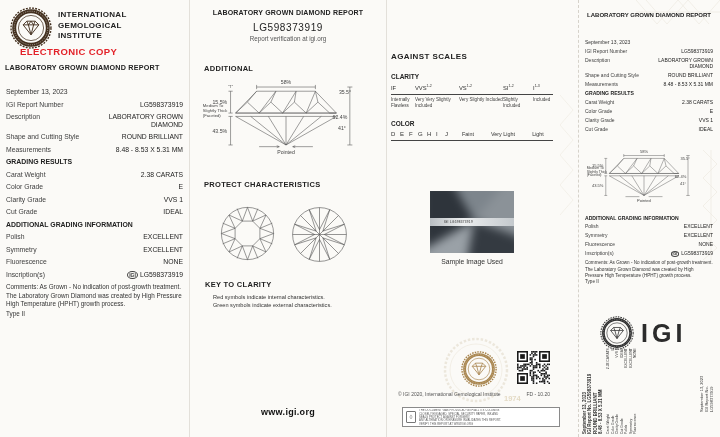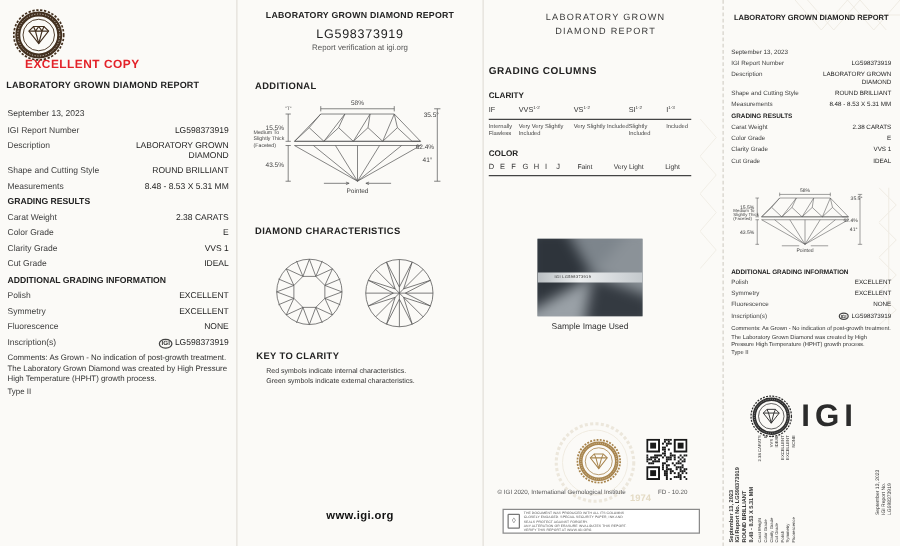--- a/index.html
+++ b/index.html
@@ -101,21 +101,26 @@
     <svg class="abs" style="left:10px;top:7px;width:42px;height:42px" viewBox="0 0 40 40">
       <circle cx="20" cy="20" r="19" fill="none" stroke="#43301f" stroke-width="1.3" stroke-dasharray="1.8 1.2"></circle>
       <circle cx="20" cy="20" r="16" fill="none" stroke="#43301f" stroke-width="3.8"></circle>
       <circle cx="20" cy="20" r="16" fill="none" stroke="#fff" stroke-width="0.6" stroke-dasharray="0.9 1.2" opacity="0.85"></circle>
       <circle cx="20" cy="20" r="12" fill="none" stroke="#43301f" stroke-width="0.7"></circle>
       <g stroke="#43301f" fill="none" stroke-width="0.9">
         <path d="M12.5,17 L16,13.5 L24,13.5 L27.5,17 L20,26.5 Z"></path>
         <path d="M12.5,17 L27.5,17 M16,13.5 L17.5,17 M24,13.5 L22.5,17 M20,13.5 L17.5,17 M20,13.5 L22.5,17 M17.5,17 L20,26.5 M22.5,17 L20,26.5"></path>
       </g>
     </svg>
-    <div class="abs ecopy" style="left:20px;top:46px;color:#e32229">EXCELLENT COPY</div>
+    <div class="abs org" style="left:58px;top:10px">
+      <div>INTERNATIONAL</div>
+      <div>GEMOLOGICAL</div>
+      <div>INSTITUTE</div>
+    </div>
+    <div class="abs ecopy" style="left:20px;top:46px;color:#e32229">ELECTRONIC COPY</div>
     <div class="abs p1title" style="left:5px;top:63px">LABORATORY GROWN DIAMOND REPORT</div>
 
     <div class="abs" style="left:6px;top:88px;width:177px">
       <div class="row">September 13, 2023</div>
       <div class="row kv">
           <span class="k">IGI Report Number</span>
           <span class="v">LG598373919</span>
         </div>
       <div class="row kv">
           <span class="k">Description</span>
@@ -202,21 +207,21 @@
         <text x="162" y="64">41°</text>
         <text x="100" y="93" text-anchor="middle">Pointed</text>
       </g>
       <g fill="#444" font-size="5">
         <text x="1" y="37">Medium To</text>
         <text x="1" y="43">Slightly Thick</text>
         <text x="1" y="49">(Faceted)</text>
       </g>
     </svg>
 
-    <div class="abs sechead2" style="left:14px;top:180px">DIAMOND CHARACTERISTICS</div>
+    <div class="abs sechead2" style="left:14px;top:180px">PROTECT CHARACTERISTICS</div>
 
     <svg class="abs" style="left:24px;top:200px;width:67px;height:67px" viewBox="0 0 100 100">
       <g fill="none" stroke="#555" stroke-width="0.9">
         <circle cx="50" cy="50" r="39"></circle>
         <polygon points="68.5,42.3 57.7,31.5 42.3,31.5 31.5,42.3 31.5,57.7 42.3,68.5 57.7,68.5 68.5,57.7"></polygon>
         <path d="M68.5,42.3 L86.9,34.6 M57.7,31.5 L65.4,13 M42.3,31.5 L34.6,13 M31.5,42.3 L13.1,34.6 M31.5,57.7 L13.1,65.4 M42.3,68.5 L34.6,87 M57.7,68.5 L65.4,87 M68.5,57.7 L86.9,65.4"></path>
         <path d="M89,50 L68.5,42.3 M89,50 L68.5,57.7 M77.6,77.6 L57.7,68.5 M77.6,77.6 L68.5,57.7 M50,89 L42.3,68.5 M50,89 L57.7,68.5 M22.4,77.6 L31.5,57.7 M22.4,77.6 L42.3,68.5 M11,50 L31.5,42.3 M11,50 L31.5,57.7 M22.4,22.4 L42.3,31.5 M22.4,22.4 L31.5,42.3 M50,11 L57.7,31.5 M50,11 L42.3,31.5 M77.6,22.4 L68.5,42.3 M77.6,22.4 L57.7,31.5"></path>
       </g>
     </svg>
     <svg class="abs" style="left:95px;top:200px;width:69px;height:69px" viewBox="0 0 100 100">
@@ -230,24 +235,22 @@
     <div class="abs sechead2" style="left:15px;top:280px">KEY TO CLARITY</div>
     <div class="abs keytxt" style="left:23px;top:293px">
       <div>Red symbols indicate internal characteristics.</div>
       <div>Green symbols indicate external characteristics.</div>
     </div>
 
     <div class="abs ctr site" style="left:58px;top:407px;width:80px">www.igi.org</div>
   </section>
 
   <section class="abs" style="left:387px;top:0;width:191px;height:437px">
-    <div class="abs ctr" style="left:20px;top:9px;width:155px;font-size:7.3px;letter-spacing:1px;color:#3a3a3a">LABORATORY GROWN</div>
-    <div class="abs ctr" style="left:20px;top:20px;width:155px;font-size:7.3px;letter-spacing:1px;color:#3a3a3a">DIAMOND REPORT</div>
-
-    <div class="abs" style="left:4px;top:52px;font-size:8px;font-weight:700;letter-spacing:.4px;color:#222">GRADING COLUMNS</div>
+
+    <div class="abs" style="left:4px;top:52px;font-size:8px;font-weight:700;letter-spacing:.4px;color:#222">AGAINST SCALES</div>
     <div class="abs" style="left:4px;top:73px;font-size:6.5px;font-weight:700;color:#222">CLARITY</div>
 
     <div class="abs scale" style="left:4px;top:84px">
       <div class="scale-row grades">
         <span class="cell" style="width:24px"><span>IF</span><sup></sup></span>
         <span class="cell" style="width:44px"><span>VVS</span><sup>1-2</sup></span>
         <span class="cell" style="width:44px"><span>VS</span><sup>1-2</sup></span>
         <span class="cell" style="width:30px"><span>SI</span><sup>1-2</sup></span>
         <span class="cell" style="width:20px"><span>I</span><sup>1-3</sup></span>
       </div>

